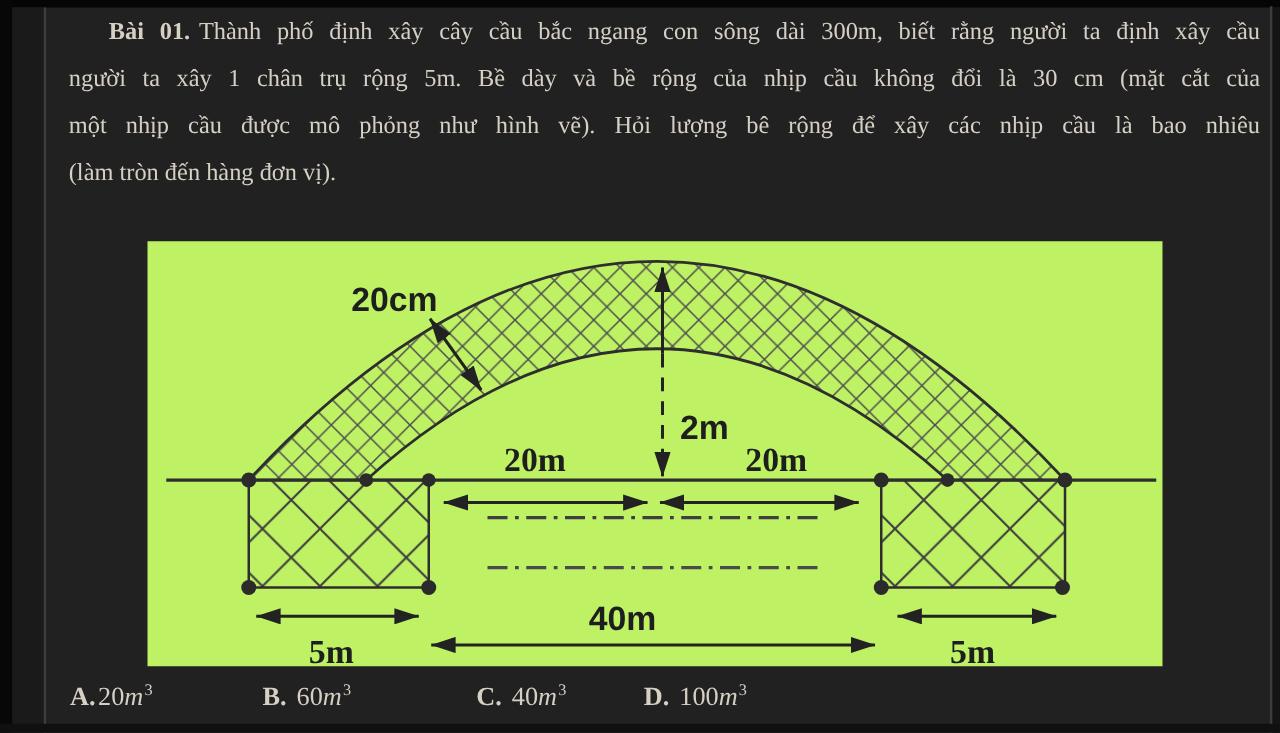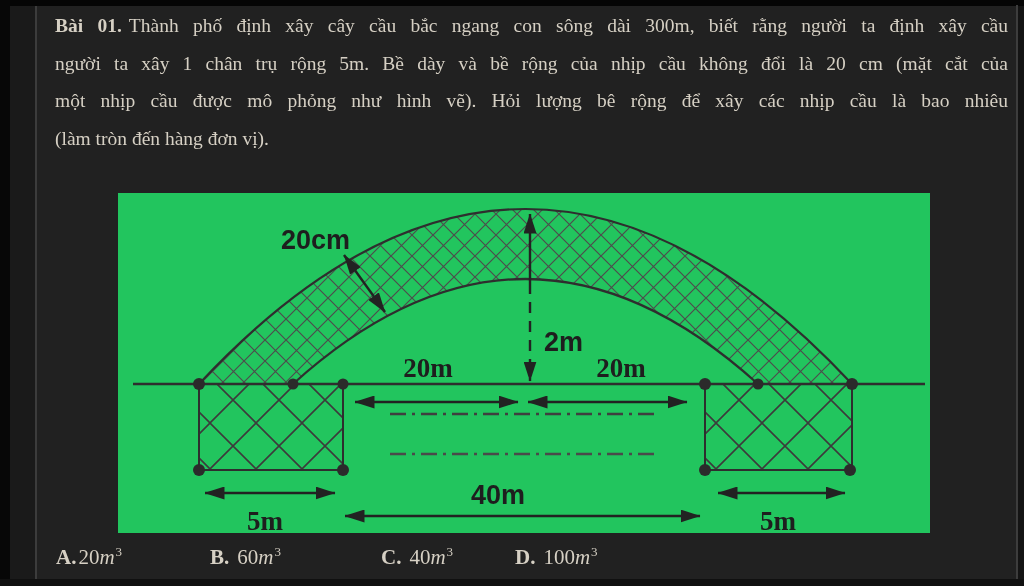--- a/index.html
+++ b/index.html
@@ -13,24 +13,24 @@
   .gutter-left{position:absolute;left:10px;top:6px;width:27px;height:580px;background:#1a1a1a;
                border-right:2px solid #3c3c3c;}
   .edge-right{position:absolute;left:1016px;top:5px;width:2px;height:581px;background:#3d3d3d;}
   .margin-right{position:absolute;left:1018px;top:6px;width:6px;height:580px;background:#141414;}
 
   
   .problem{position:absolute;left:55px;top:7px;width:953px;color:#d6d0c4;
            font-size:19.5px;line-height:37.5px;}
   .pline{text-align:justify;text-align-last:justify;height:37.5px;}
   .pline.last{text-align:justify;text-align-last:left;}
-  .plabel{font-weight:bold;margin-right:7px;}
+  .plabel{font-weight:bold;margin-right:7px;margin-left:32px;}
 
   
-  .figure-panel{position:absolute;left:118px;top:193px;width:812px;height:340px;background:#22c55e;}
+  .figure-panel{position:absolute;left:118px;top:193px;width:812px;height:340px;background:#bef264;}
   .figure-panel svg{display:block;}
   .lbl-sans{font-family:"Liberation Sans", sans-serif;font-weight:bold;font-size:27px;fill:#1e1e1e;}
   .lbl-serif{font-family:"Liberation Serif", serif;font-weight:bold;font-size:27px;fill:#1e1e1e;}
 
   
   .answers{position:absolute;left:0;top:545px;width:958px;height:34px;color:#d6d0c4;font-size:21px;}
   .answer{position:absolute;top:0;white-space:nowrap;}
   .answer b{font-weight:bold;}
   .answer .num{margin-left:8px;}
   .answer.first .num{margin-left:2px;}
@@ -44,21 +44,21 @@
 
   <div class="strip-top"></div>
   <div class="strip-left"></div>
   <div class="gutter-left"></div>
   <div class="edge-right"></div>
   <div class="margin-right"></div>
   <div class="strip-bottom"></div>
 
   <div class="problem">
     <div class="pline"><span class="plabel">Bài 01.</span><span>Thành phố định xây cây cầu bắc ngang con sông dài 300m, biết rằng người ta định xây cầu</span></div>
-    <div class="pline">người ta xây 1 chân trụ rộng 5m. Bề dày và bề rộng của nhịp cầu không đổi là 20 cm (mặt cắt của</div>
+    <div class="pline">người ta xây 1 chân trụ rộng 5m. Bề dày và bề rộng của nhịp cầu không đổi là 30 cm (mặt cắt của</div>
     <div class="pline">một nhịp cầu được mô phỏng như hình vẽ). Hỏi lượng bê rộng để xây các nhịp cầu là bao nhiêu</div>
     <div class="pline last">(làm tròn đến hàng đơn vị).</div>
   </div>
 
   <div class="figure-panel">
     <svg width="812" height="340" viewBox="0 0 812 340">
       <defs>
         <pattern id="archHatch" width="21" height="21" patternUnits="userSpaceOnUse">
           <path d="M0 0 L21 21 M21 0 L0 21" stroke="#4c4c4c" stroke-width="1.2" fill="none"></path>
         </pattern>

